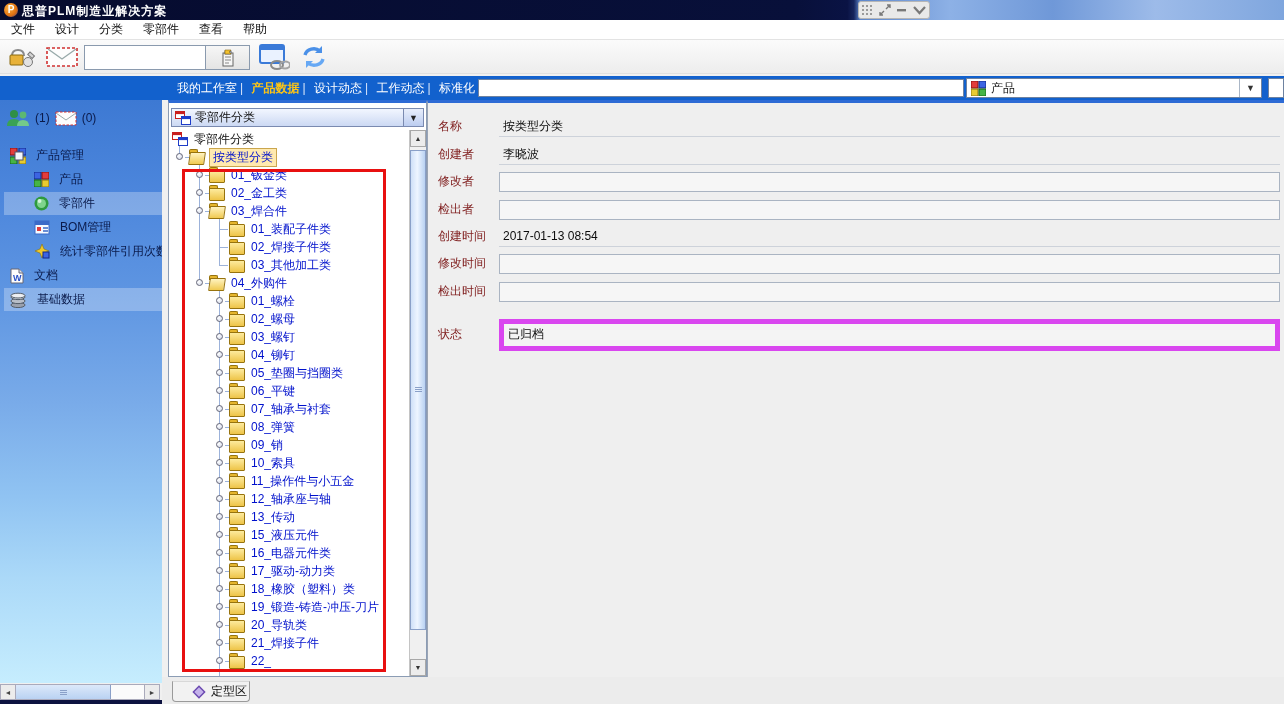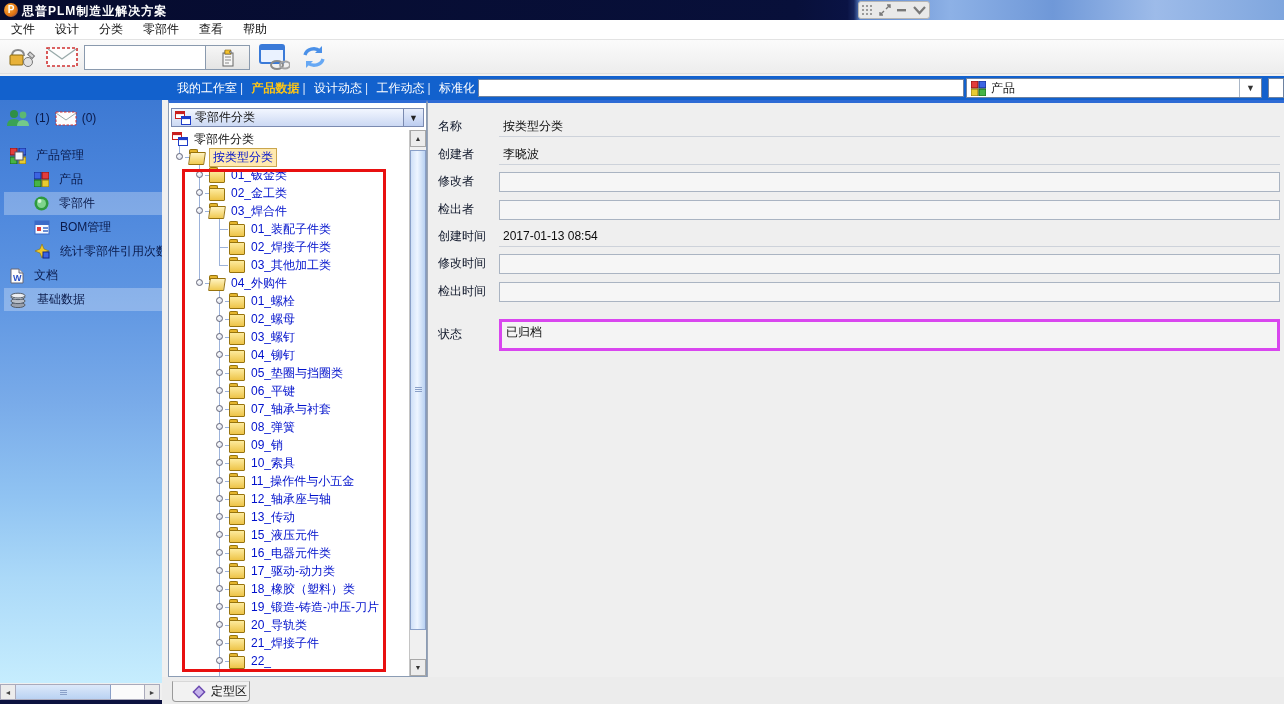--- a/index.html
+++ b/index.html
@@ -103,25 +103,25 @@
   .vbtn.up { top:0; } .vbtn.down { bottom:0; }
   .vthumb { position:absolute; left:0; top:20px; width:16px; height:480px; border:1px solid #8aa0c8;
             background:linear-gradient(90deg,#cfe0f8,#eef5ff 45%,#b9d2f2); }
   .vthumb::after { content:""; position:absolute; left:4px; top:calc(50% - 3px); width:7px;
                    border-top:1px solid #8aa0c8; box-shadow:0 2px 0 #8aa0c8,0 4px 0 #8aa0c8; }
 
   
   .formpanel { position:absolute; left:427px; top:100px; width:857px; height:580px; background:#efefef;
                border-top:3px solid #2e6bd5; border-left:1px solid #9aa4b4; }
   .frow { position:absolute; left:10px; right:4px; height:21px; display:flex; align-items:center; }
-  .flabel { width:61px; color:#0f172a; flex:0 0 61px; }
+  .flabel { width:61px; color:#7f1d1d; flex:0 0 61px; }
   .fval { flex:1; height:20px; line-height:19px; padding:0 4px; color:#0c0c0c; }
   .fval.flat { border-bottom:1px solid #cdd2da; background:transparent; }
   .fval.boxed { border:1px solid #aab4c2; background:#f6f6f6; }
-  .fval.status { border:3px solid #d946ef; background:#f4f4f4; height:32px; line-height:21px; }
+  .fval.status { border:5px solid #d946ef; background:#f4f4f4; height:32px; line-height:21px; }
 
   
   .dxtab { position:absolute; left:172px; top:681px; width:78px; height:21px; background:#f2f2f2;
            border:1px solid #9a9a9a; border-top:1px solid #d8d8d8; border-radius:0 0 4px 4px;
            display:flex; align-items:center; gap:5px; padding-left:19px; color:#111; }
   .strip { position:absolute; left:162px; top:677px; width:1122px; height:27px; background:#ececec; }
 
   svg { vertical-align:middle; }
 </style>
 </head>

